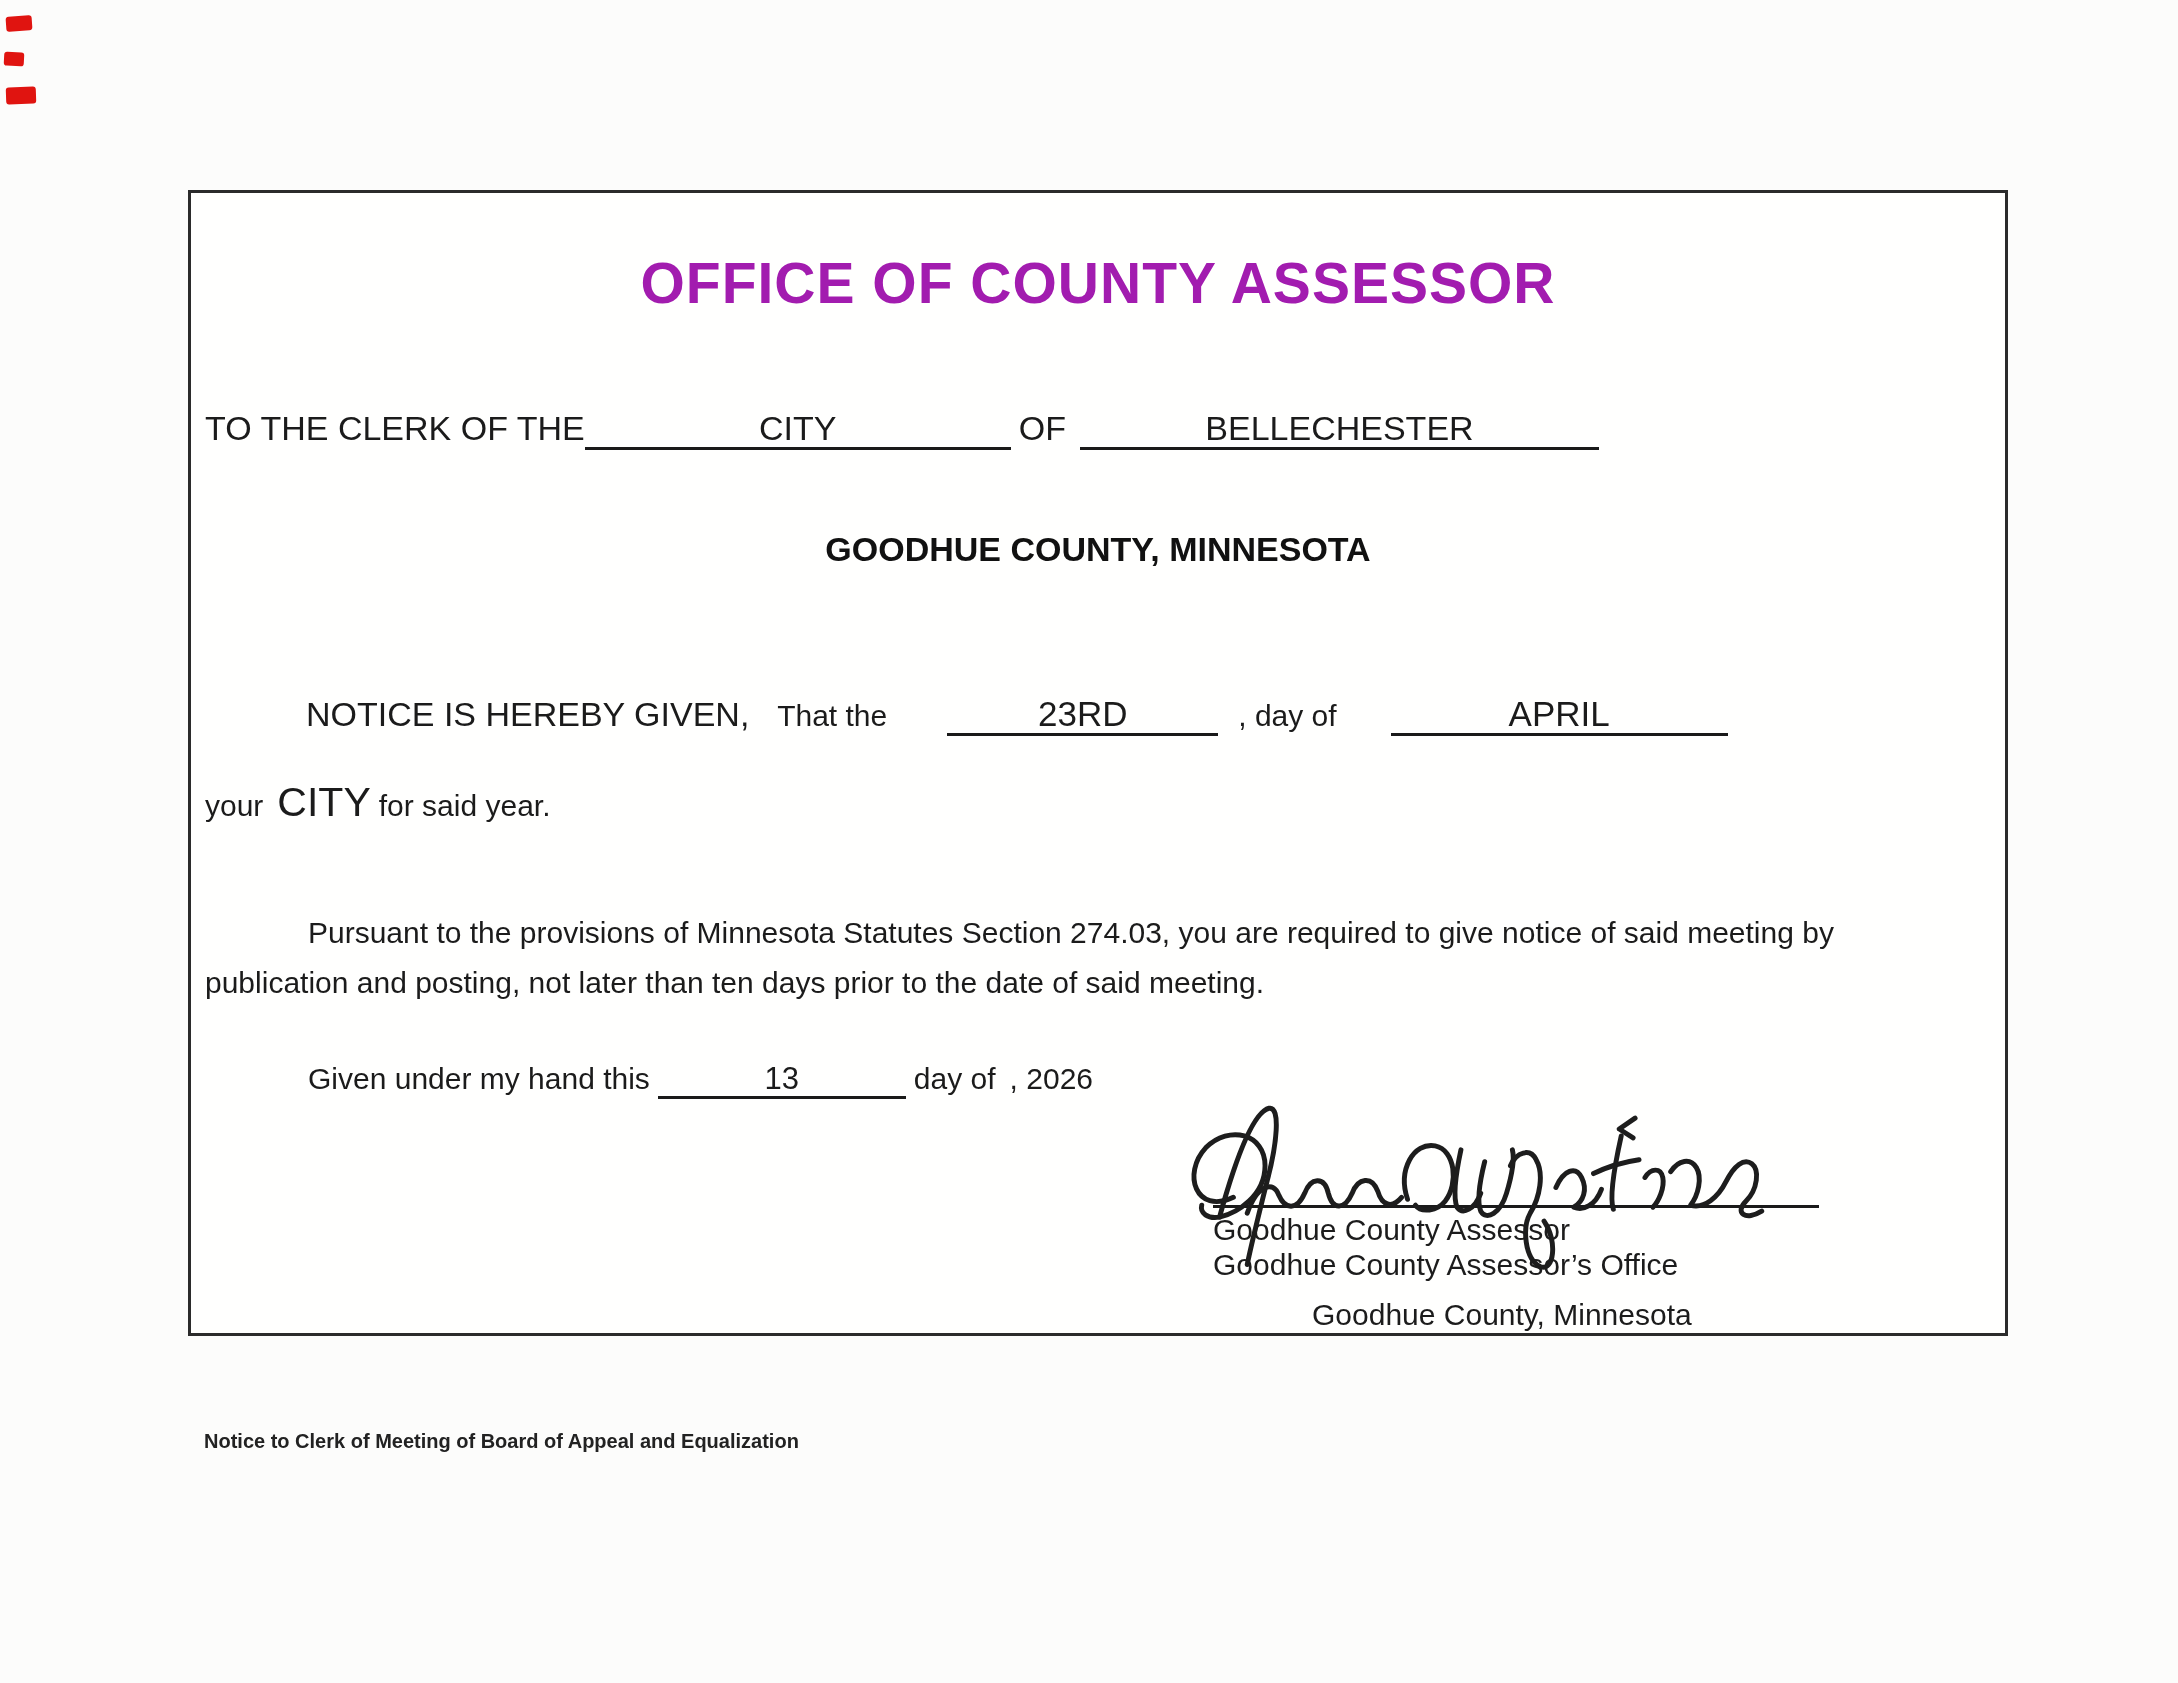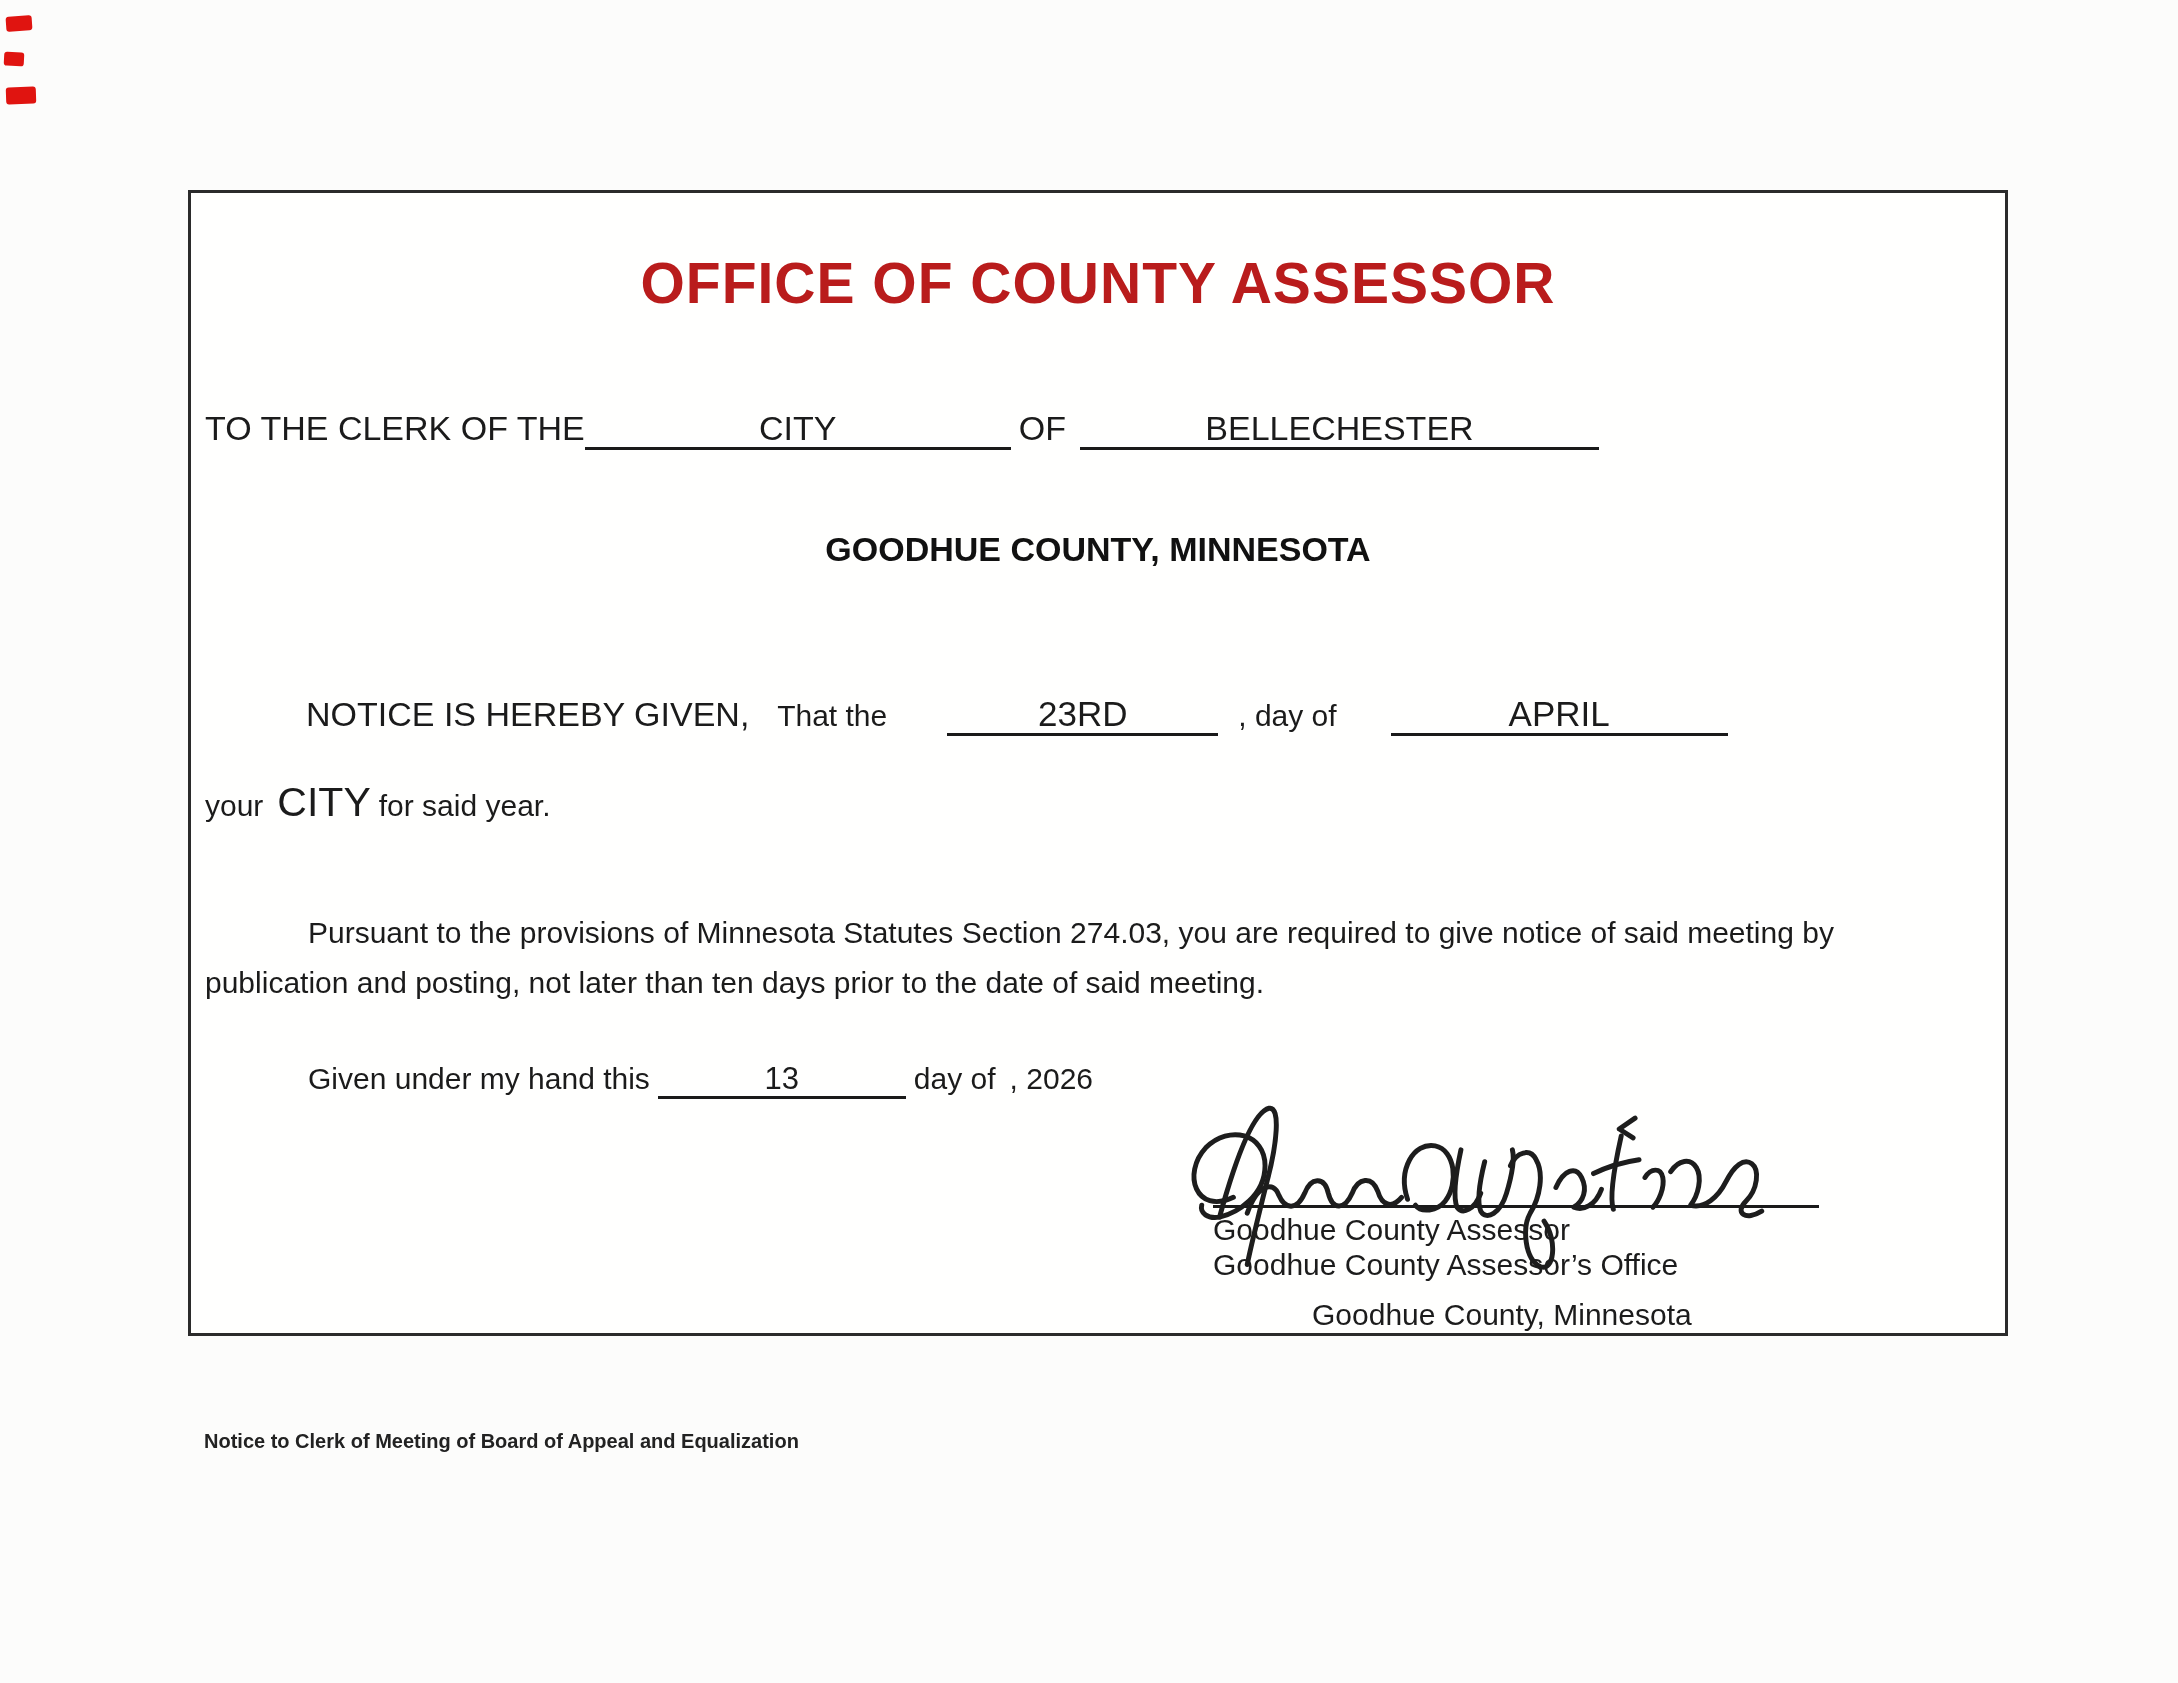--- a/index.html
+++ b/index.html
@@ -20,21 +20,21 @@
   .red-marks i:nth-child(3){left:2px;top:75px;width:30px;height:17px;transform:rotate(-2deg);}
 
   .doc-box{
     position:absolute;left:188px;top:190px;width:1820px;height:1146px;
     border:3px solid #2b2b2b;background:#fffffe;box-sizing:border-box;
   }
   .abs{position:absolute;white-space:nowrap;}
 
   .doc-title{
     left:0;width:100%;top:57px;text-align:center;
-    font-size:57px;font-weight:bold;letter-spacing:1px;color:#b91c1c;
+    font-size:57px;font-weight:bold;letter-spacing:1px;color:#a21caf;
   }
   .row{display:flex;align-items:baseline;font-size:30px;}
   .caps{font-size:34px;}
   .blank{
     display:inline-block;text-align:center;
     border-bottom:3px solid #1a1a1a;
     padding-bottom:2px;line-height:1;
   }
   .county-line{
     left:0;width:100%;top:337px;text-align:center;

